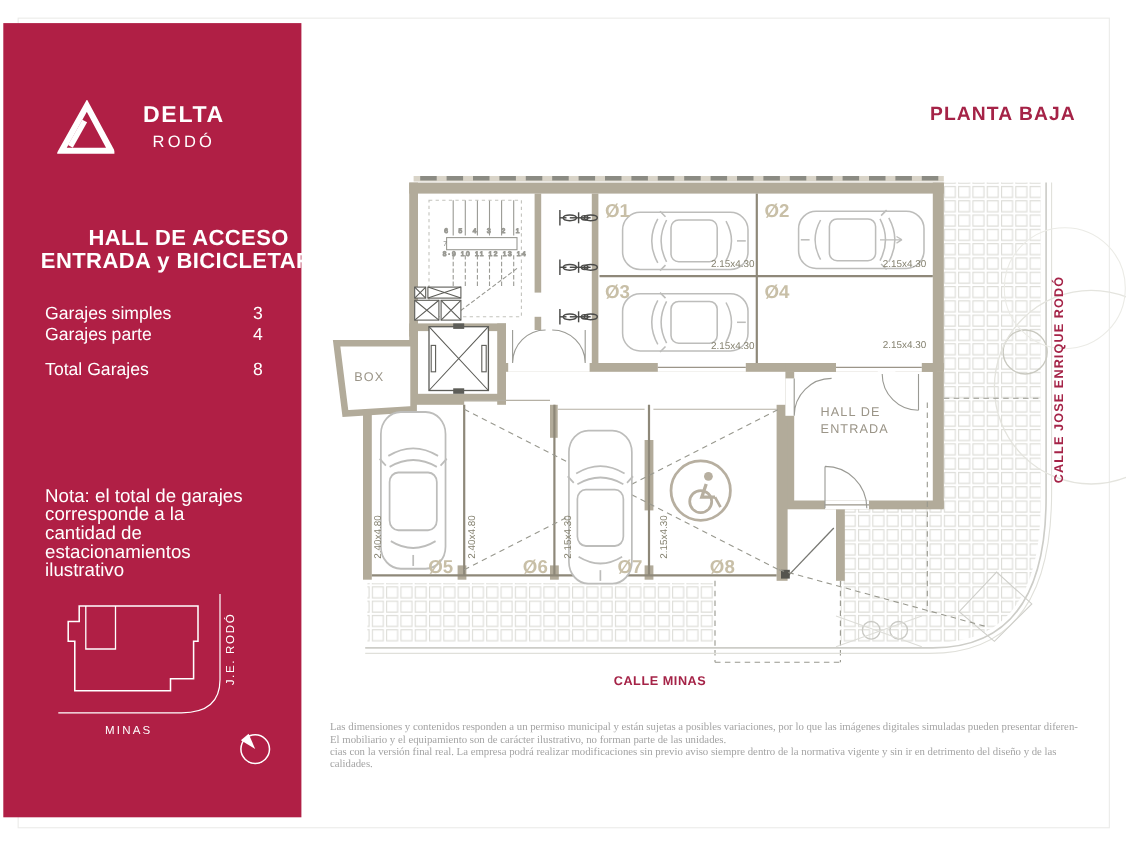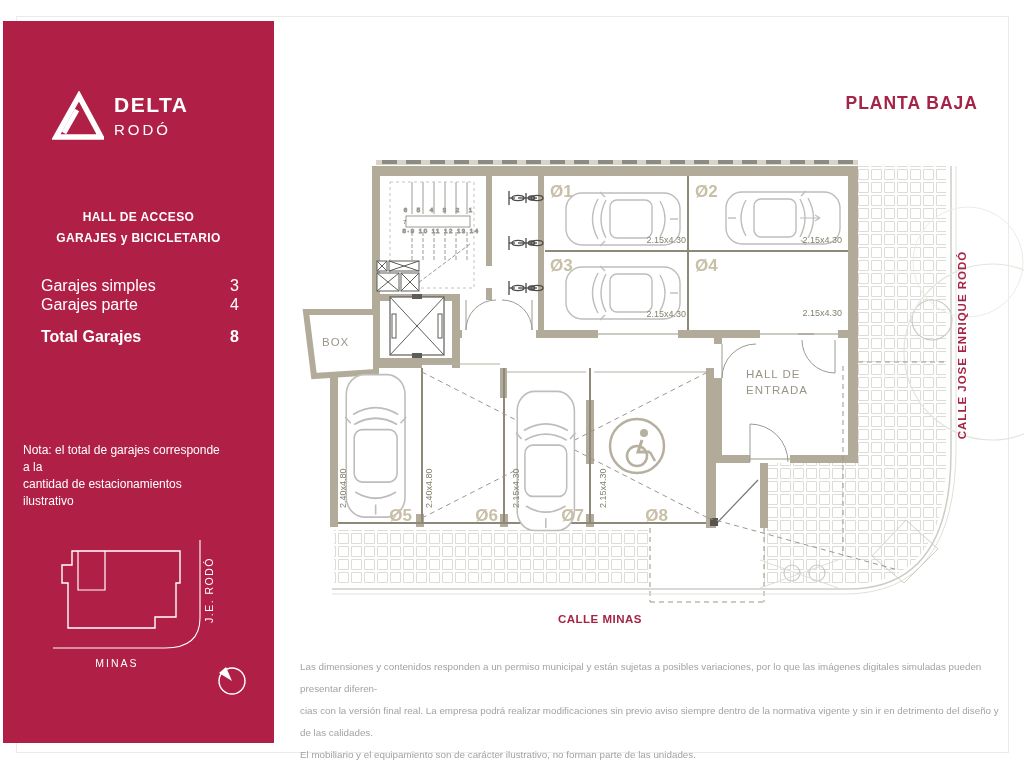--- a/index.html
+++ b/index.html
@@ -1,35 +1,35 @@
 <!DOCTYPE html>
 <html><head>
 <meta charset="utf-8">
 <style>
   html,body{margin:0;padding:0;background:#fff;}
   #stage{position:relative;width:1024px;height:768px;background:#ffffff;overflow:hidden;
          font-family:"Liberation Sans", sans-serif;}
   .frame{position:absolute;left:16px;top:16px;width:991px;height:735px;border:1px solid #ebebe9;}
   
   #sidebar{position:absolute;left:3px;top:21px;width:271px;height:722px;background:#b01f45;color:#fff;}
-  .logo{position:absolute;left:49px;top:70px;display:flex;gap:10px;align-items:flex-start;}
+  .logo{position:absolute;left:49px;top:70px;display:flex;gap:26px;align-items:flex-start;text-align:center;}
   .logo-text{margin-top:1px;line-height:25px;color:#fff;}
   .logo-l1{font-size:21px;font-weight:bold;letter-spacing:1.5px;}
   .logo-l2{font-size:15px;font-weight:300;letter-spacing:3px;}
   .sb-title{position:absolute;left:0;top:186px;width:100%;text-align:center;
-            font-size:12px;font-weight:bold;letter-spacing:.4px;line-height:21px;}
+            font-size:20px;font-weight:bold;letter-spacing:.4px;line-height:21px;padding-left:33px;}
   .sb-stats{position:absolute;left:38px;top:256px;width:198px;font-size:16px;line-height:18.5px;}
   .stat-row{display:flex;justify-content:space-between;}
-  .total-row{display:flex;justify-content:space-between;font-weight:bold;margin-top:14px;}
-  .sb-note{position:absolute;left:20px;top:421px;width:205px;font-size:12px;line-height:17px;font-weight:300;}
+  .total-row{display:flex;justify-content:space-between;font-weight:normal;margin-top:14px;}
+  .sb-note{position:absolute;left:38px;top:421px;width:205px;font-size:17px;line-height:17px;font-weight:300;}
   .sb-map{position:absolute;left:42px;top:519px;}
   
   #plansvg{position:absolute;left:0;top:0;}
   .disclaimer{position:absolute;left:300px;top:656px;width:700px;font-size:9.8px;
-              line-height:22px;color:#a3a3a3;}
+              line-height:11px;color:#a3a3a3;font-family:Liberation Serif, serif;}
   text{font-family:"Liberation Sans", sans-serif;}
 </style>
 </head>
 <body>
 
 <div id="stage">
   <div class="frame"></div>
 
   <svg id="plansvg" width="1024" height="768" viewBox="0 0 1024 768">
     <defs>
@@ -250,21 +250,21 @@
         <path d="M12,42 L25,19" stroke="#ffffff" stroke-width="5" fill="none"></path>
       </svg>
       <div class="logo-text">
         <div class="logo-l1">DELTA</div>
         <div class="logo-l2">RODÓ</div>
       </div>
     </div>
 
     <div class="sb-title">
       <div>HALL DE ACCESO</div>
-      <div>GARAJES y BICICLETARIO</div>
+      <div>ENTRADA y BICICLETARIO</div>
     </div>
 
     <div class="sb-stats">
       <div class="stat-row">
         <span>Garajes simples</span>
         <span>3</span>
       </div>
       <div class="stat-row">
         <span>Garajes parte</span>
         <span>4</span>
@@ -288,16 +288,16 @@
       <text x="72" y="127" text-anchor="middle" font-size="10.5" letter-spacing="2" fill="#ffffff">MINAS</text>
       <g>
         <circle cx="187" cy="141" r="13" fill="none" stroke="#ffffff" stroke-width="1.4"></circle>
         <polygon points="187,141 174,133 181,127" fill="#ffffff"></polygon>
       </g>
     </svg>
   </div>
 
   <div class="disclaimer">
     <div>Las dimensiones y contenidos responden a un permiso municipal y están sujetas a posibles variaciones, por lo que las imágenes digitales simuladas pueden presentar diferen-</div>
+    <div>El mobiliario y el equipamiento  son de carácter ilustrativo, no forman parte de las unidades.</div>
     <div>cias con la versión final real. La empresa podrá realizar modificaciones sin previo aviso siempre dentro de la normativa vigente y sin ir en detrimento del diseño y de las calidades.</div>
-    <div>El mobiliario y el equipamiento  son de carácter ilustrativo, no forman parte de las unidades.</div>
   </div>
 </div>
 
 </body></html>

